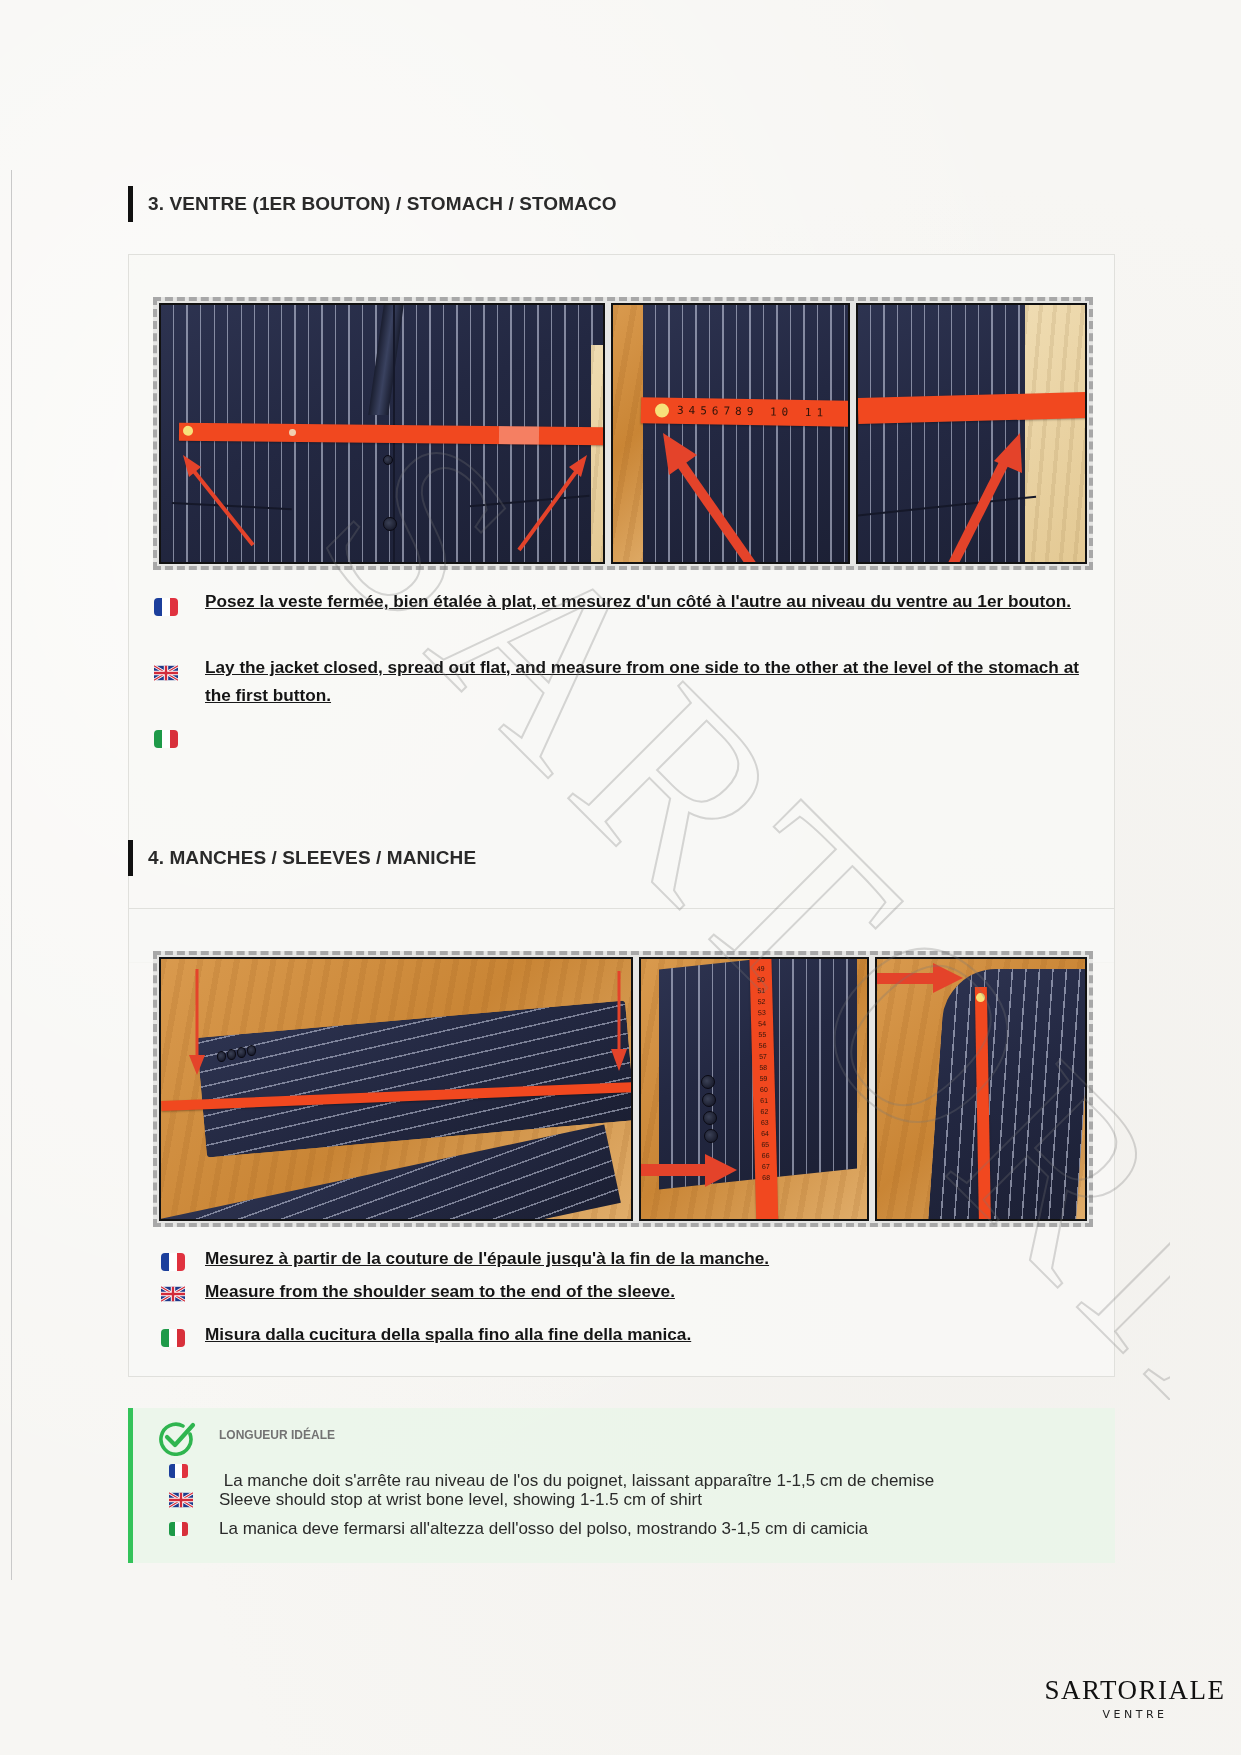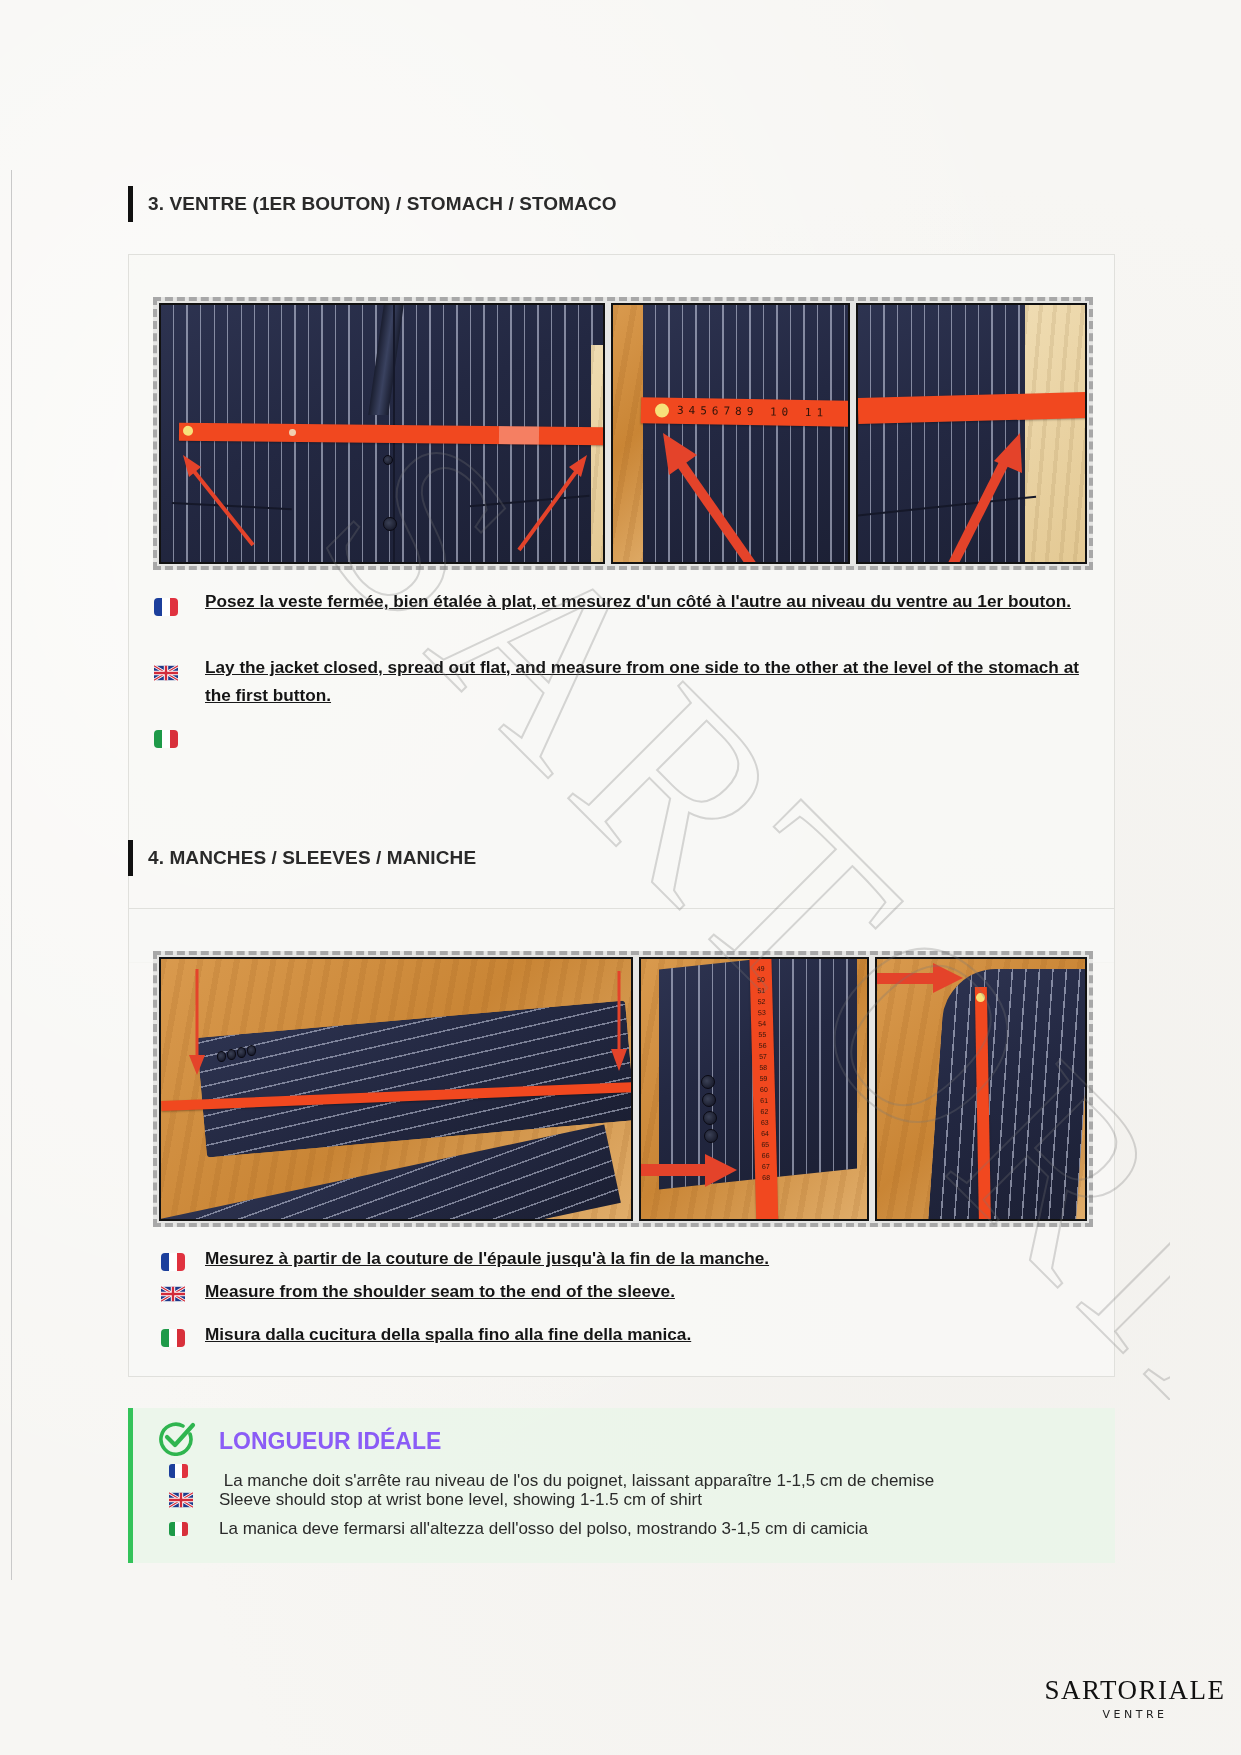--- a/index.html
+++ b/index.html
@@ -111,21 +111,21 @@
     position: absolute; left: 128px; top: 1408px; width: 987px; height: 155px;
     background: rgba(232,246,232,0.75);
     border-left: 5px solid #34c35a;
     z-index: 1;
   }
   .tip-box .check {
     position: absolute; left: 24px; top: 12px; width: 40px; height: 36px;
   }
   .tip-box .tip-title {
     position: absolute; left: 86px; top: 20px;
-    font-weight: bold; font-size: 23px; color: #8b5cf6;
+    font-weight: bold; font-size: 12px; color: #737373;
   }
   .tip-lines { position: absolute; left: 0; top: 48px; }
   .tip-line {
     display: flex; align-items: center; height: 29px;
     font-size: 17px; color: #2a2a2a;
   }
   .tip-line .fc { width: 86px; display: flex; justify-content: flex-start; padding-left: 36px; }
 
   .brand {
     position: absolute; left: 1040px; top: 1675px; width: 190px; text-align: center;

